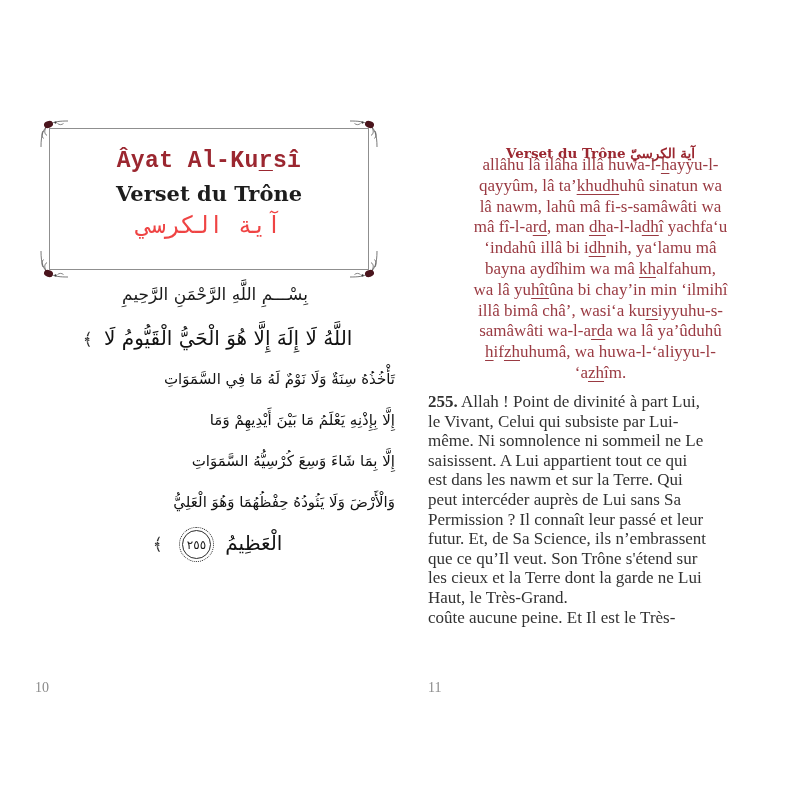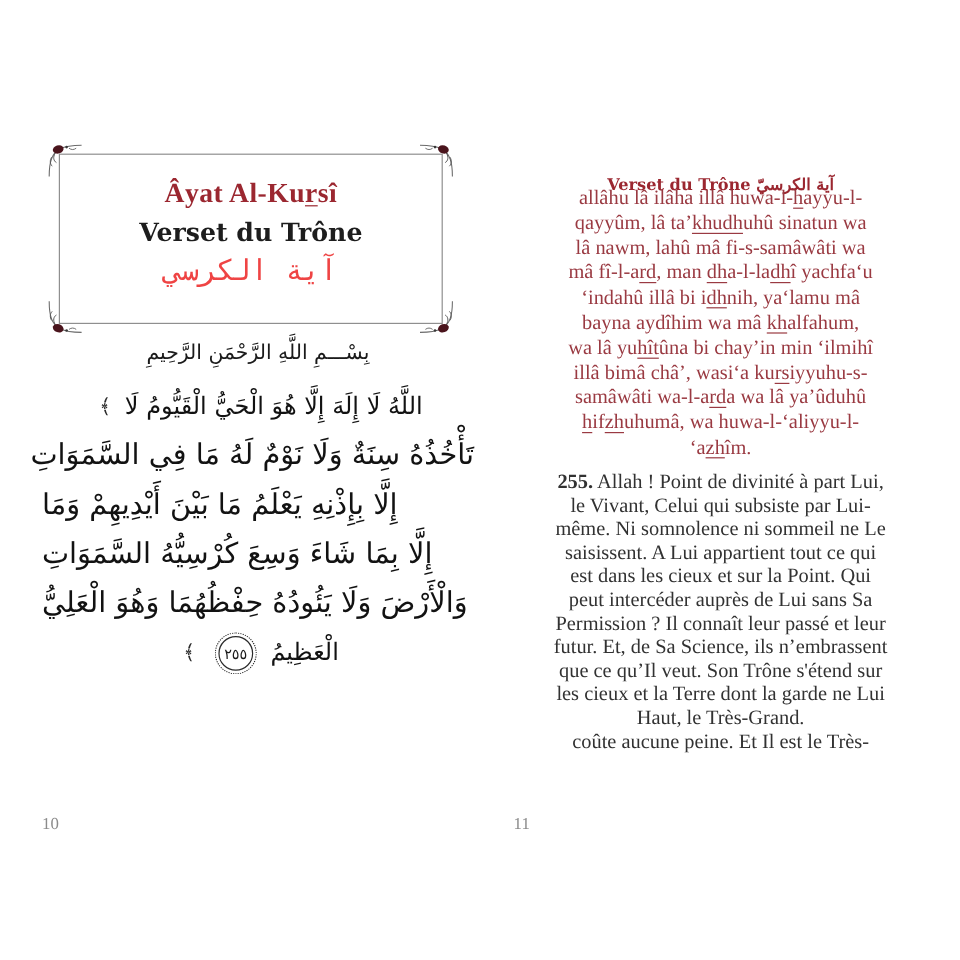--- a/index.html
+++ b/index.html
@@ -16,38 +16,38 @@
     position:absolute;top:128px;left:14px;width:320px;height:142px;
     border:1px solid #8f8f8f;box-sizing:border-box;text-align:center;
   }
   .corner{position:absolute;width:30px;height:30px;}
   .corner.tl{top:-11px;left:-11px;}
   .corner.tr{top:-11px;right:-11px;transform:scaleX(-1);}
   .corner.bl{bottom:-11px;left:-11px;transform:scaleY(-1);}
   .corner.br{bottom:-11px;right:-11px;transform:scale(-1,-1);}
   .title-translit{
     margin-top:19px;font-size:23px;font-weight:bold;color:#9b2730;
-    font-family:Liberation Serif, serif;letter-spacing:.4px;
+    font-family:Liberation Mono, monospace;letter-spacing:.4px;
   }
   .title-french{
     margin-top:7px;font-size:21px;font-weight:bold;color:#1d1d1d;
     font-family:"DejaVu Serif","Liberation Serif",serif;
   }
   .title-arabic{
     margin-top:5px;font-size:24px;color:#ef4444;
     font-family:Liberation Mono, monospace;direction:rtl;
   }
   .basmala{
     position:absolute;top:284px;left:0;width:100%;text-align:center;
     font-size:17px;color:#1a1a1a;font-family:"DejaVu Sans",sans-serif;direction:rtl;
   }
   .verse-block{position:absolute;top:318px;left:0;width:100%;text-align:center;direction:rtl;}
   .ar-line{
-    height:41px;line-height:41px;font-size:24px;color:#121212;
-    font-family:"DejaVu Sans",sans-serif;white-space:nowrap;text-align:left;
+    height:41px;line-height:41px;font-size:15px;color:#121212;
+    font-family:"DejaVu Sans",sans-serif;white-space:nowrap;text-align:right;
   }
   .verse-first,.verse-last{
     height:41px;line-height:41px;font-size:20px;color:#121212;
     font-family:"DejaVu Sans",sans-serif;white-space:nowrap;text-align:center;direction:rtl;
   }
   .orn{
     display:inline-block;font-size:17px;color:#2b2b2b;margin:0 5px;
     font-family:"DejaVu Sans",sans-serif;vertical-align:middle;
   }
   .medallion{
@@ -68,21 +68,21 @@
     font-size:13.5px;font-weight:bold;color:#9b2730;
     font-family:"DejaVu Serif","Liberation Serif",serif;
     margin-top:41px;
   }
   .translit-block{
     position:absolute;top:155px;left:0;width:100%;text-align:center;
     font-size:17px;line-height:20.8px;color:#9a3a42;
     font-family:"Liberation Serif",serif;
   }
   .translation-block{
-    position:absolute;top:392px;left:0;width:100%;text-align:center;
+    position:absolute;top:392px;left:0;width:100%;
     font-size:17px;line-height:19.6px;color:#323232;
     font-family:"Liberation Serif",serif;
   }
   u{text-underline-offset:2.5px;text-decoration-thickness:1px;}
   b{font-weight:bold;}
 </style>
 </head>
 <body>
 
 <div class="page" id="page-left">
@@ -161,21 +161,21 @@
       <div class="ln">samâwâti wa-l-a<u>rd</u>a wa lâ ya’ûduhû</div>
       <div class="ln"><u>h</u>if<u>zh</u>uhumâ, wa huwa-l-‘aliyyu-l-</div>
       <div class="ln">‘a<u>zh</u>îm.</div>
     </div>
 
   <div class="translation-block">
       <div class="ln"><b>255.</b> Allah ! Point de divinité à part Lui,</div>
       <div class="ln">le Vivant, Celui qui subsiste par Lui-</div>
       <div class="ln">même. Ni somnolence ni sommeil ne Le</div>
       <div class="ln">saisissent. A Lui appartient tout ce qui</div>
-      <div class="ln">est dans les cieux et sur la Point. Qui</div>
+      <div class="ln">est dans les nawm et sur la Terre. Qui</div>
       <div class="ln">peut intercéder auprès de Lui sans Sa</div>
       <div class="ln">Permission ? Il connaît leur passé et leur</div>
       <div class="ln">futur. Et, de Sa Science, ils n’embrassent</div>
       <div class="ln">que ce qu’Il veut. Son Trône s'étend sur</div>
       <div class="ln">les cieux et la Terre dont la garde ne Lui</div>
       <div class="ln">Haut, le Très-Grand.</div>
       <div class="ln">coûte aucune peine. Et Il est le Très-</div>
     </div>
 
   <div class="page-number">11</div>

